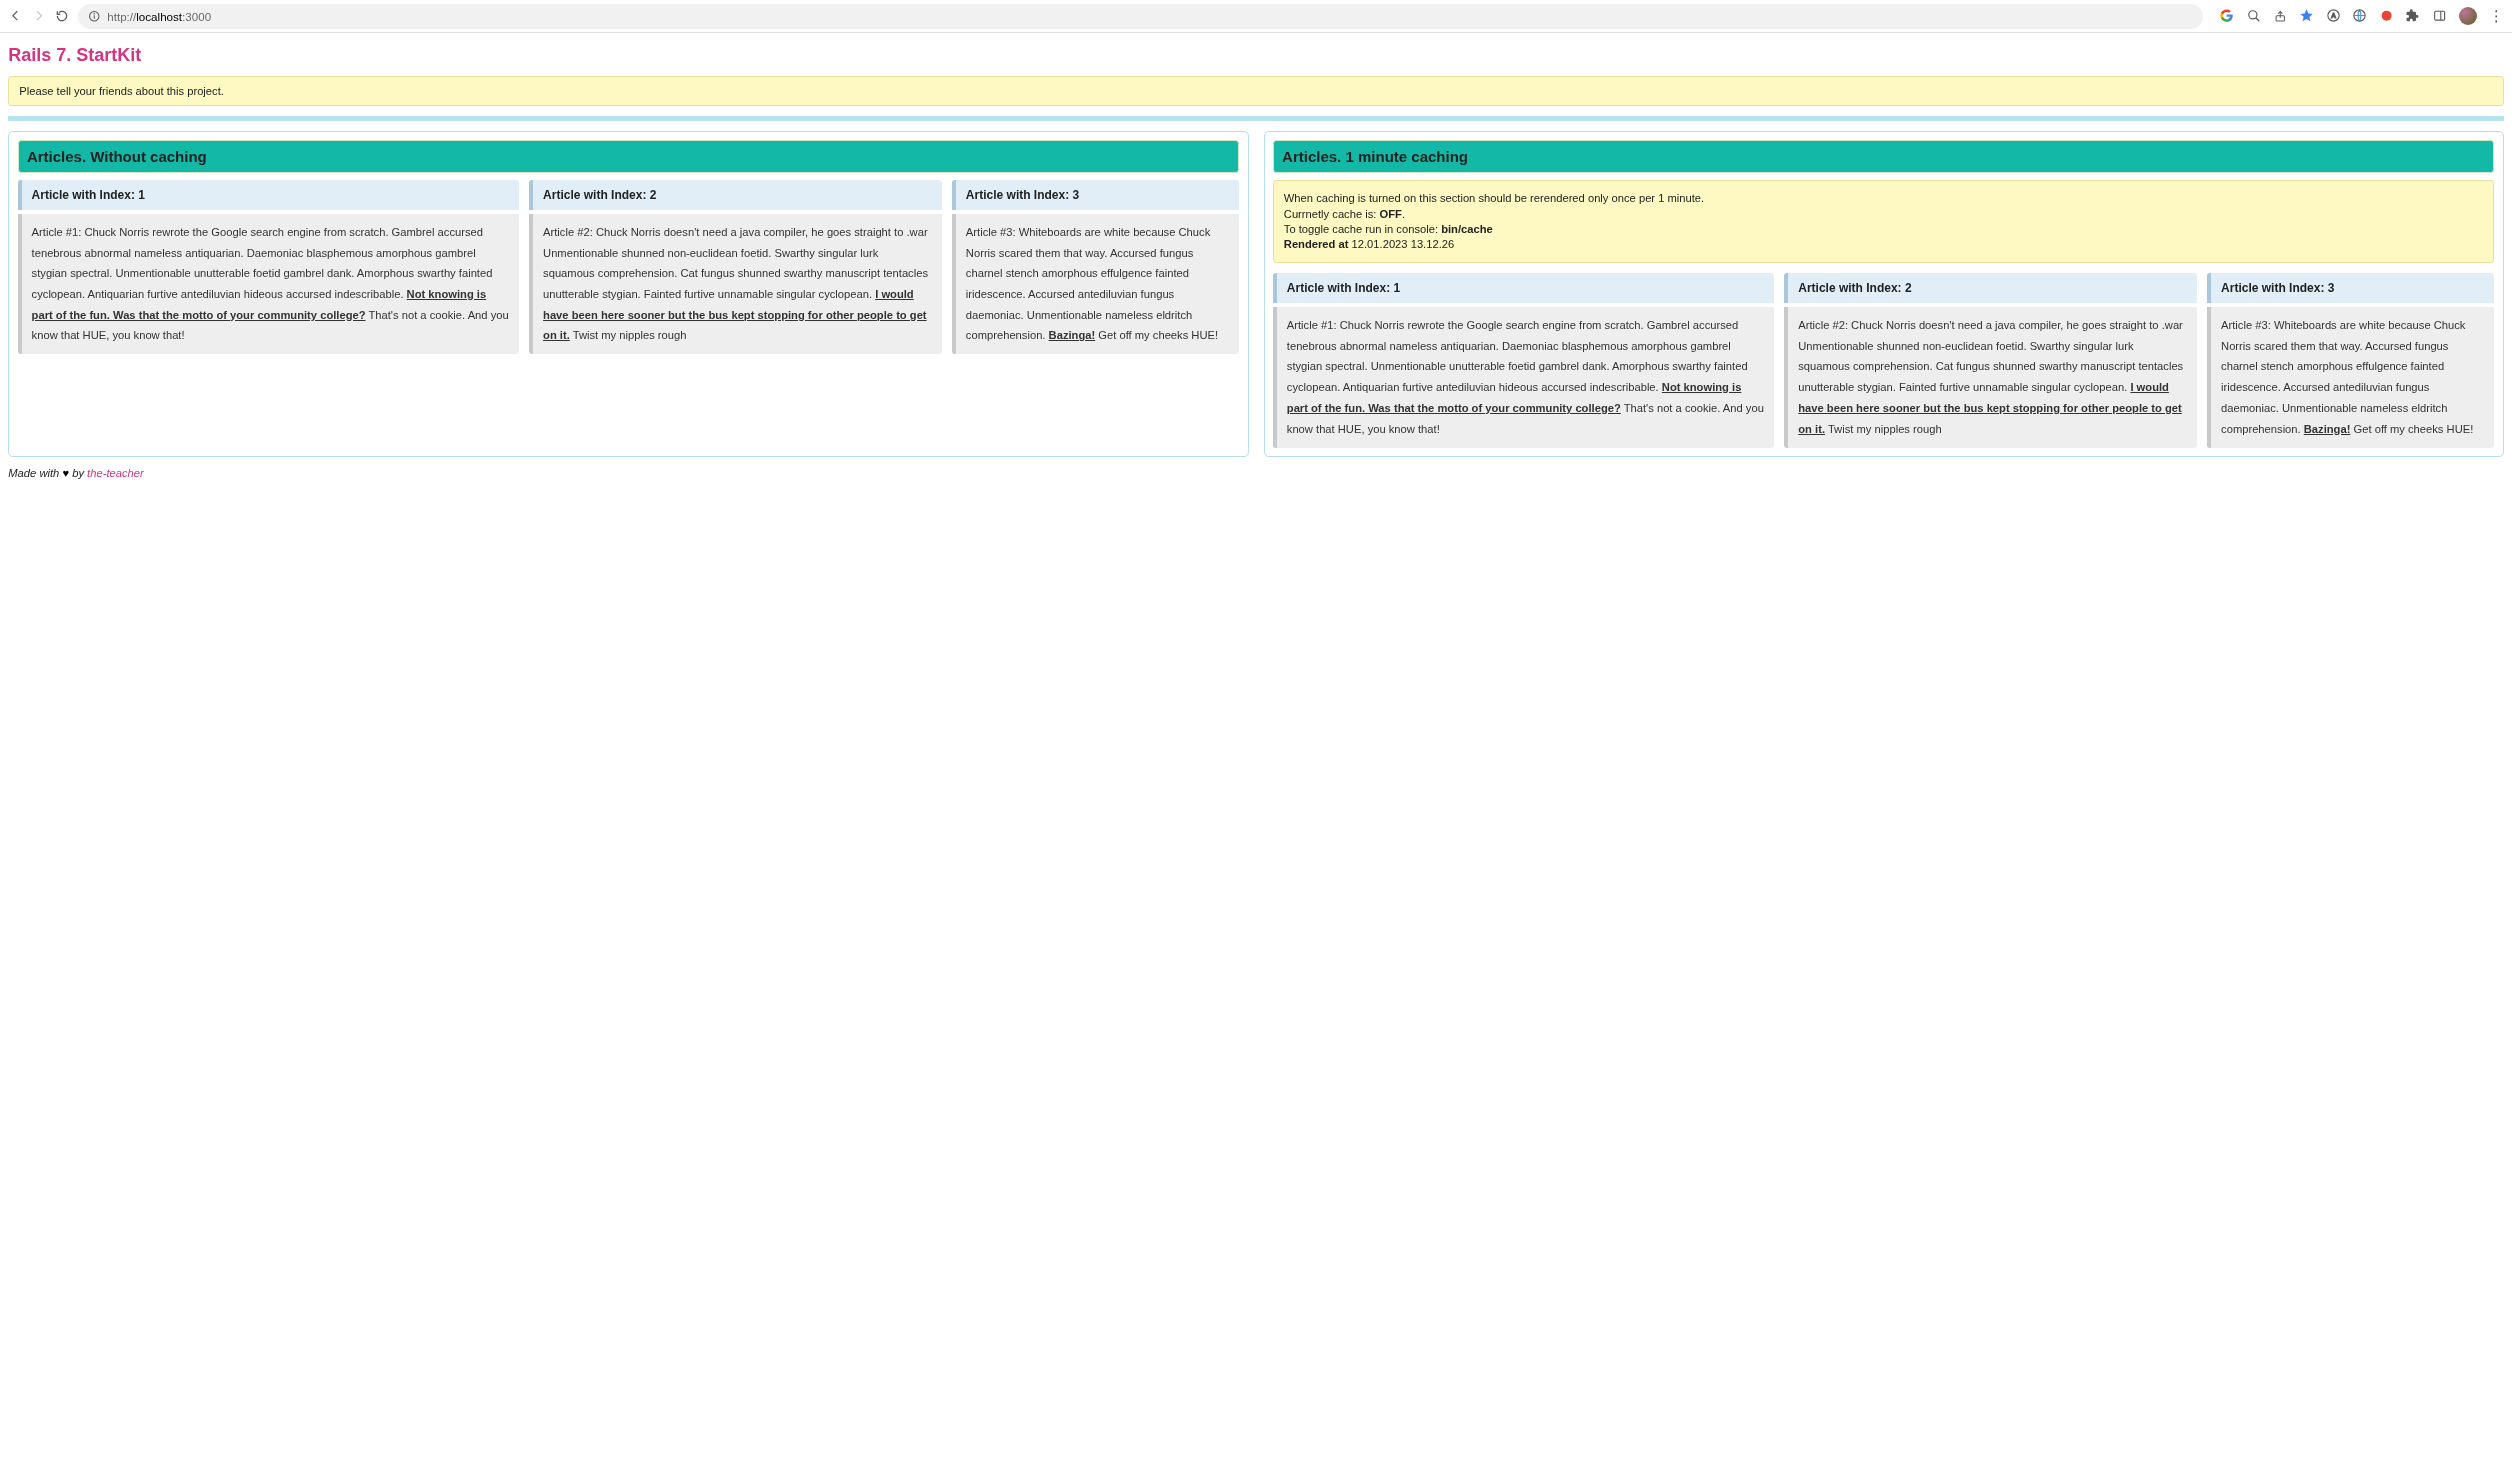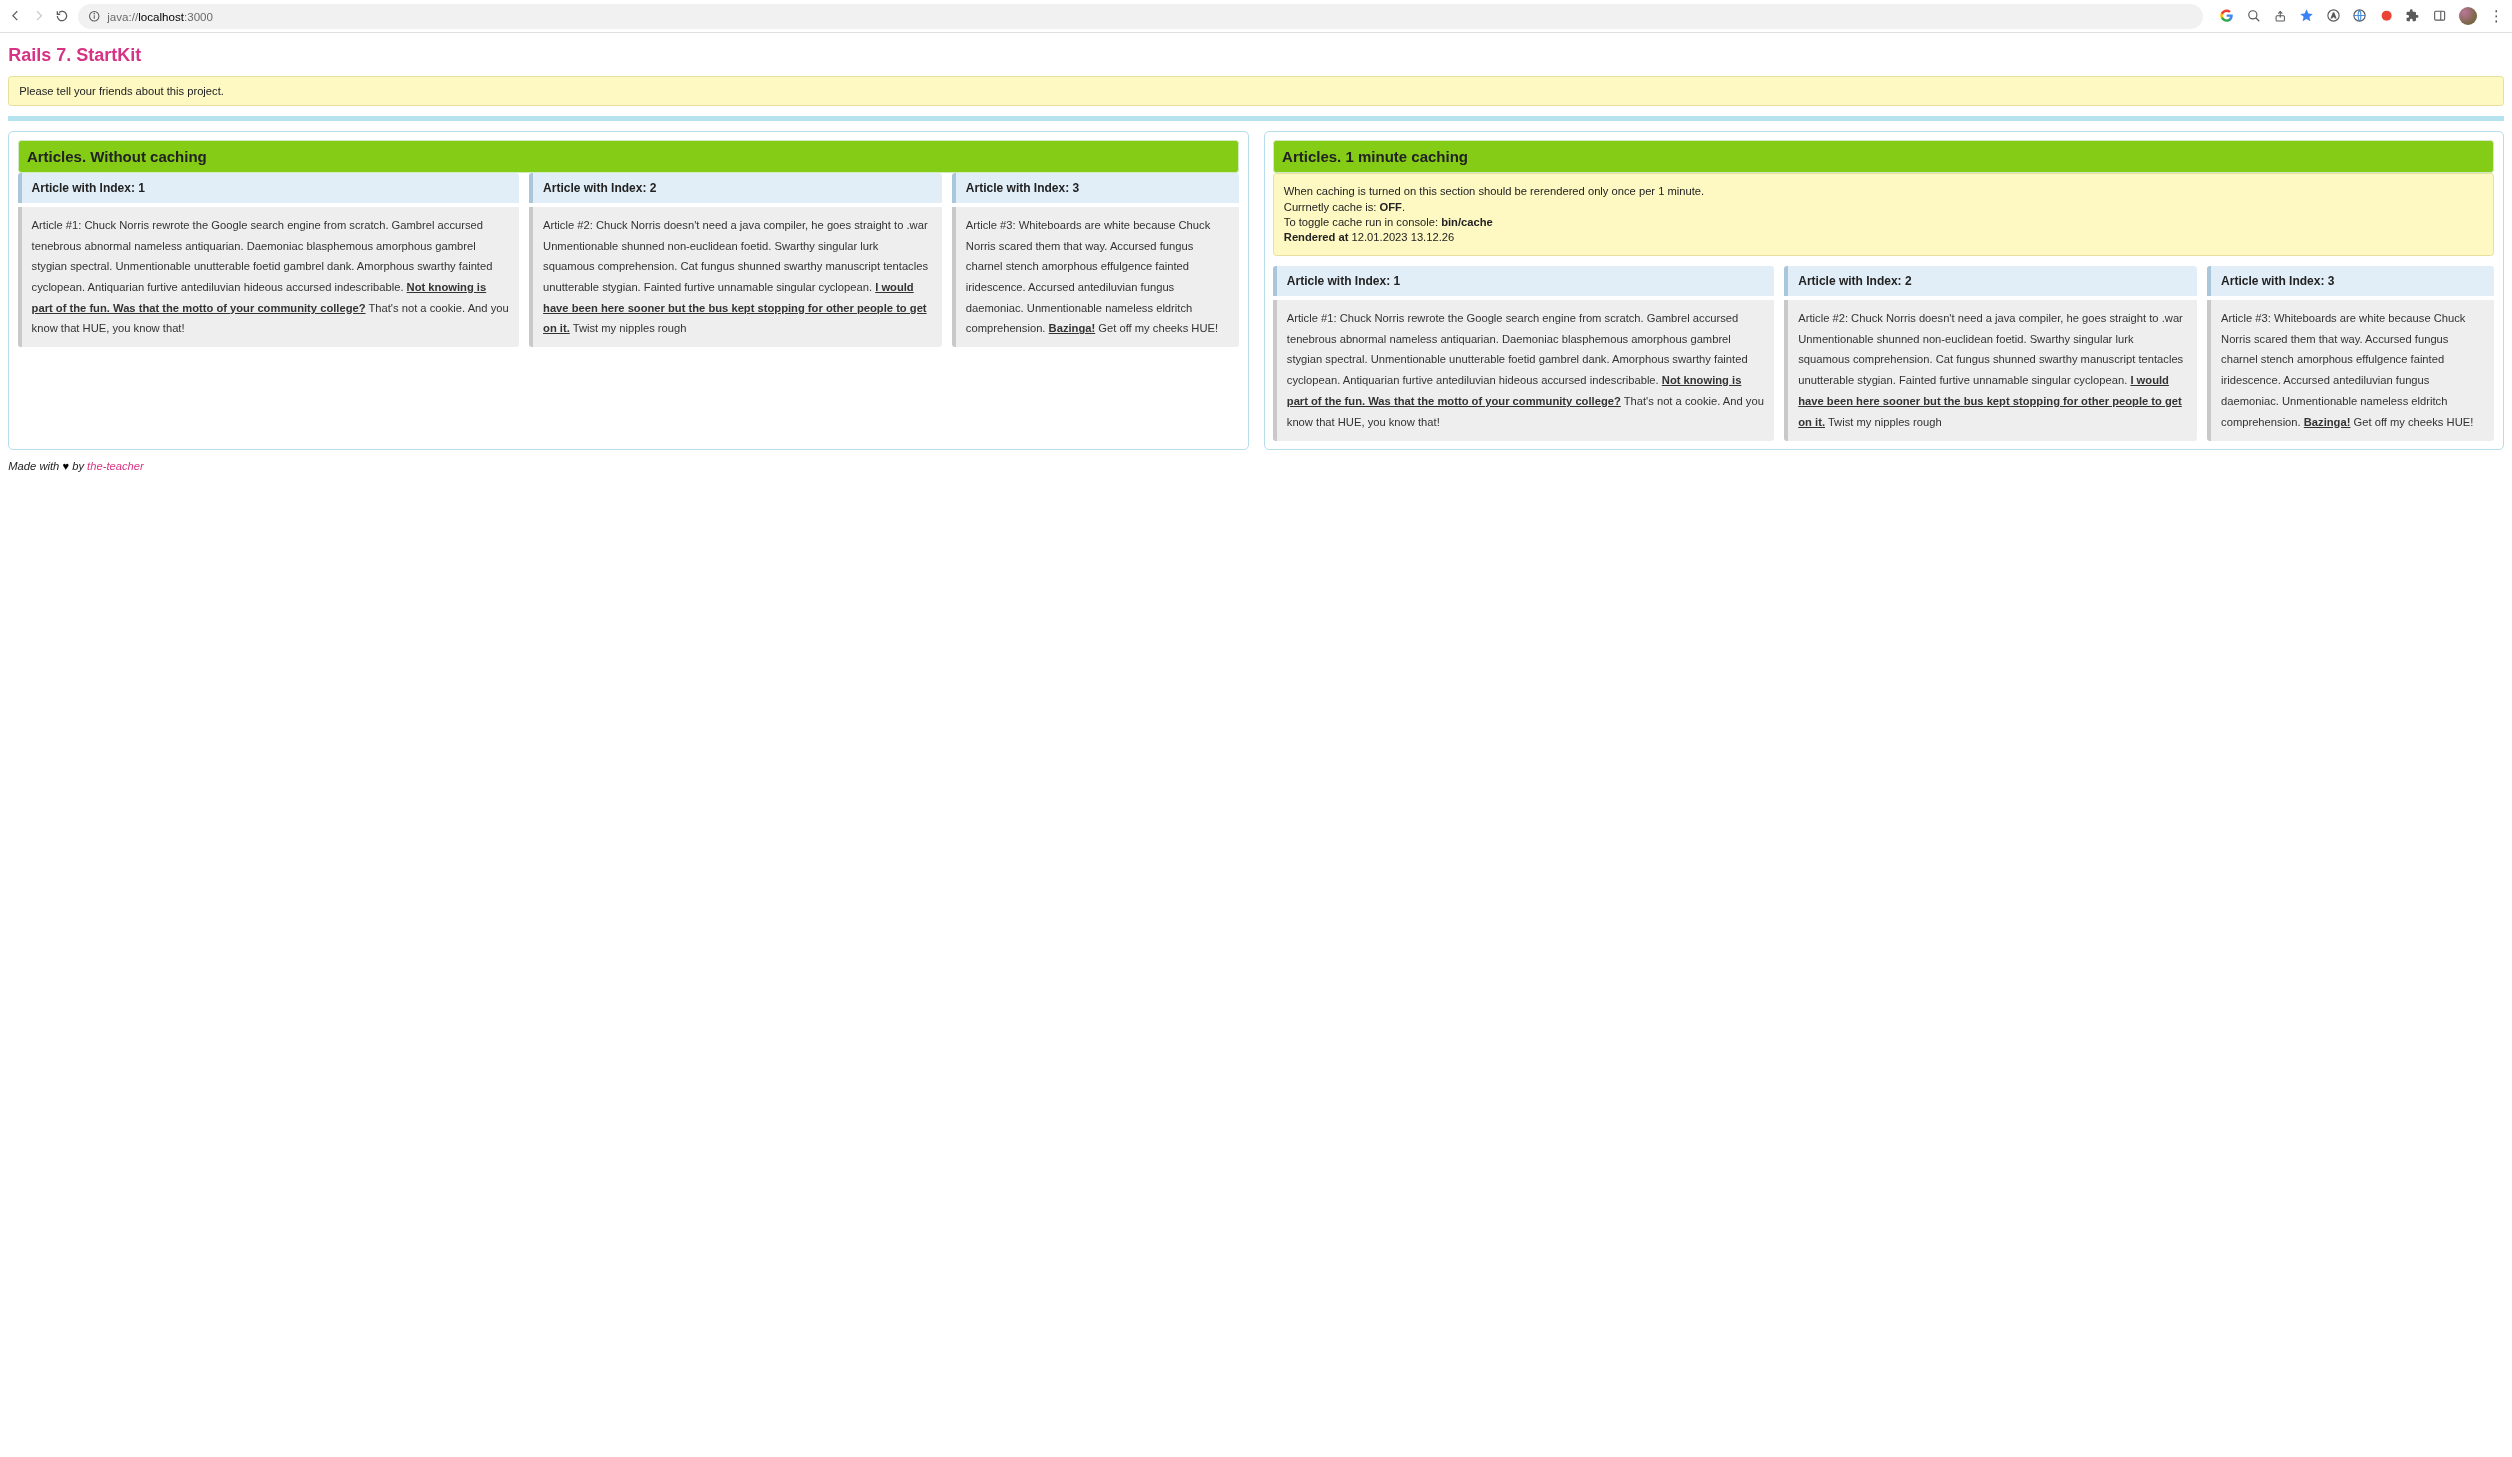--- a/index.html
+++ b/index.html
@@ -24,21 +24,21 @@
 
   .banner-yellow { background: #fef9c3; border: 0.8px solid #e8df9e; border-radius: 3.3px; padding: 8.3px 10px; margin-bottom: 10px; font-size: 11.2px; }
   .banner-yellow p { margin: 3.3px 0; }
 
   .divider-cyan { height: 5px; background: #b6e2f0; margin-bottom: 10px; }
 
   .banner-red { background: #f9e7de; border: 1.7px solid #e35034; border-radius: 3.3px; padding: 8.3px 10px; margin-bottom: 13.3px; font-size: 11.2px; }
 
   .columns { display: flex; gap: 15px; }
   .col { flex: 1; border: 1.7px solid #b6dde9; border-radius: 5px; padding: 8.3px; }
-  .panel-title { font-size: 15px; font-weight: 700; background: #84cc16; border: 0.8px solid #d2e9c5; border-radius: 3.3px; padding: 6.6px 8.3px; margin-bottom: 0; }
+  .panel-title { font-size: 15px; font-weight: 700; background: #14b8a6; border: 0.8px solid #d2e9c5; border-radius: 3.3px; padding: 6.6px 8.3px; margin-bottom: 7px; }
   .articles-list { display: flex; gap: 10px; }
 
   .article { border-radius: 3.3px; overflow: hidden; }
   .article-header { background: #e1eef7; border-left: 4.2px solid #aac6db; padding: 8.3px 10px; font-weight: 700; font-size: 12px; margin-bottom: 3.3px; }
   .article-body { background: #eeeeee; border-left: 4.2px solid #c9c9c9; padding: 8.3px 10px; line-height: 1.85; font-size: 11.2px; color: #333; }
   .article-body b { font-weight: 700; text-decoration: underline; }
 
   .footer { padding: 10px 0 0 0; font-size: 11.2px; font-style: italic; }
   .footer a { color: #d63384; text-decoration: none; }
   .footer .heart { color: #000; }
@@ -63,21 +63,21 @@
         <path d="M4 4v5h5"></path>
       </svg>
   </div>
   <div class="url-bar">
     <svg width="12.5" height="12.5" viewBox="0 0 24 24" fill="none" stroke="#5a5a5a" stroke-width="2">
         <circle cx="12" cy="12" r="9"></circle>
         <line x1="12" y1="10" x2="12" y2="17"></line>
         <circle cx="12" cy="7" r="0.5" fill="#5a5a5a"></circle>
       </svg>
     <span class="url-text">
-      <span class="grey">java://</span><span>localhost</span><span class="grey">:3000</span>
+      <span class="grey">http://</span><span>localhost</span><span class="grey">:3000</span>
     </span>
   </div>
   <div class="toolbar-icons">
     <div class="tb-icon">
       <svg width="13.3" height="13.3" viewBox="0 0 24 24">
           <path fill="#4285F4" d="M23 12.2c0-.8-.1-1.5-.2-2.2H12v4.2h6.2c-.3 1.4-1.1 2.6-2.3 3.4v2.8h3.7C21.8 18.4 23 15.6 23 12.2z"></path>
           <path fill="#34A853" d="M12 23c3.1 0 5.7-1 7.6-2.8l-3.7-2.8c-1 .7-2.4 1.1-3.9 1.1-3 0-5.5-2-6.4-4.7H1.8v2.9C3.7 20.4 7.5 23 12 23z"></path>
           <path fill="#FBBC05" d="M5.6 13.8c-.2-.7-.4-1.4-.4-2.2s.1-1.5.4-2.2V6.5H1.8C1 8.2.5 10 .5 12s.5 3.8 1.3 5.5l3.8-3.7z"></path>
           <path fill="#EA4335" d="M12 5.2c1.7 0 3.2.6 4.4 1.7l3.3-3.3C17.7 1.8 15.1.8 12 .8 7.5.8 3.7 3.4 1.8 7.1l3.8 2.9C6.5 7.2 9 5.2 12 5.2z"></path>
         </svg>

